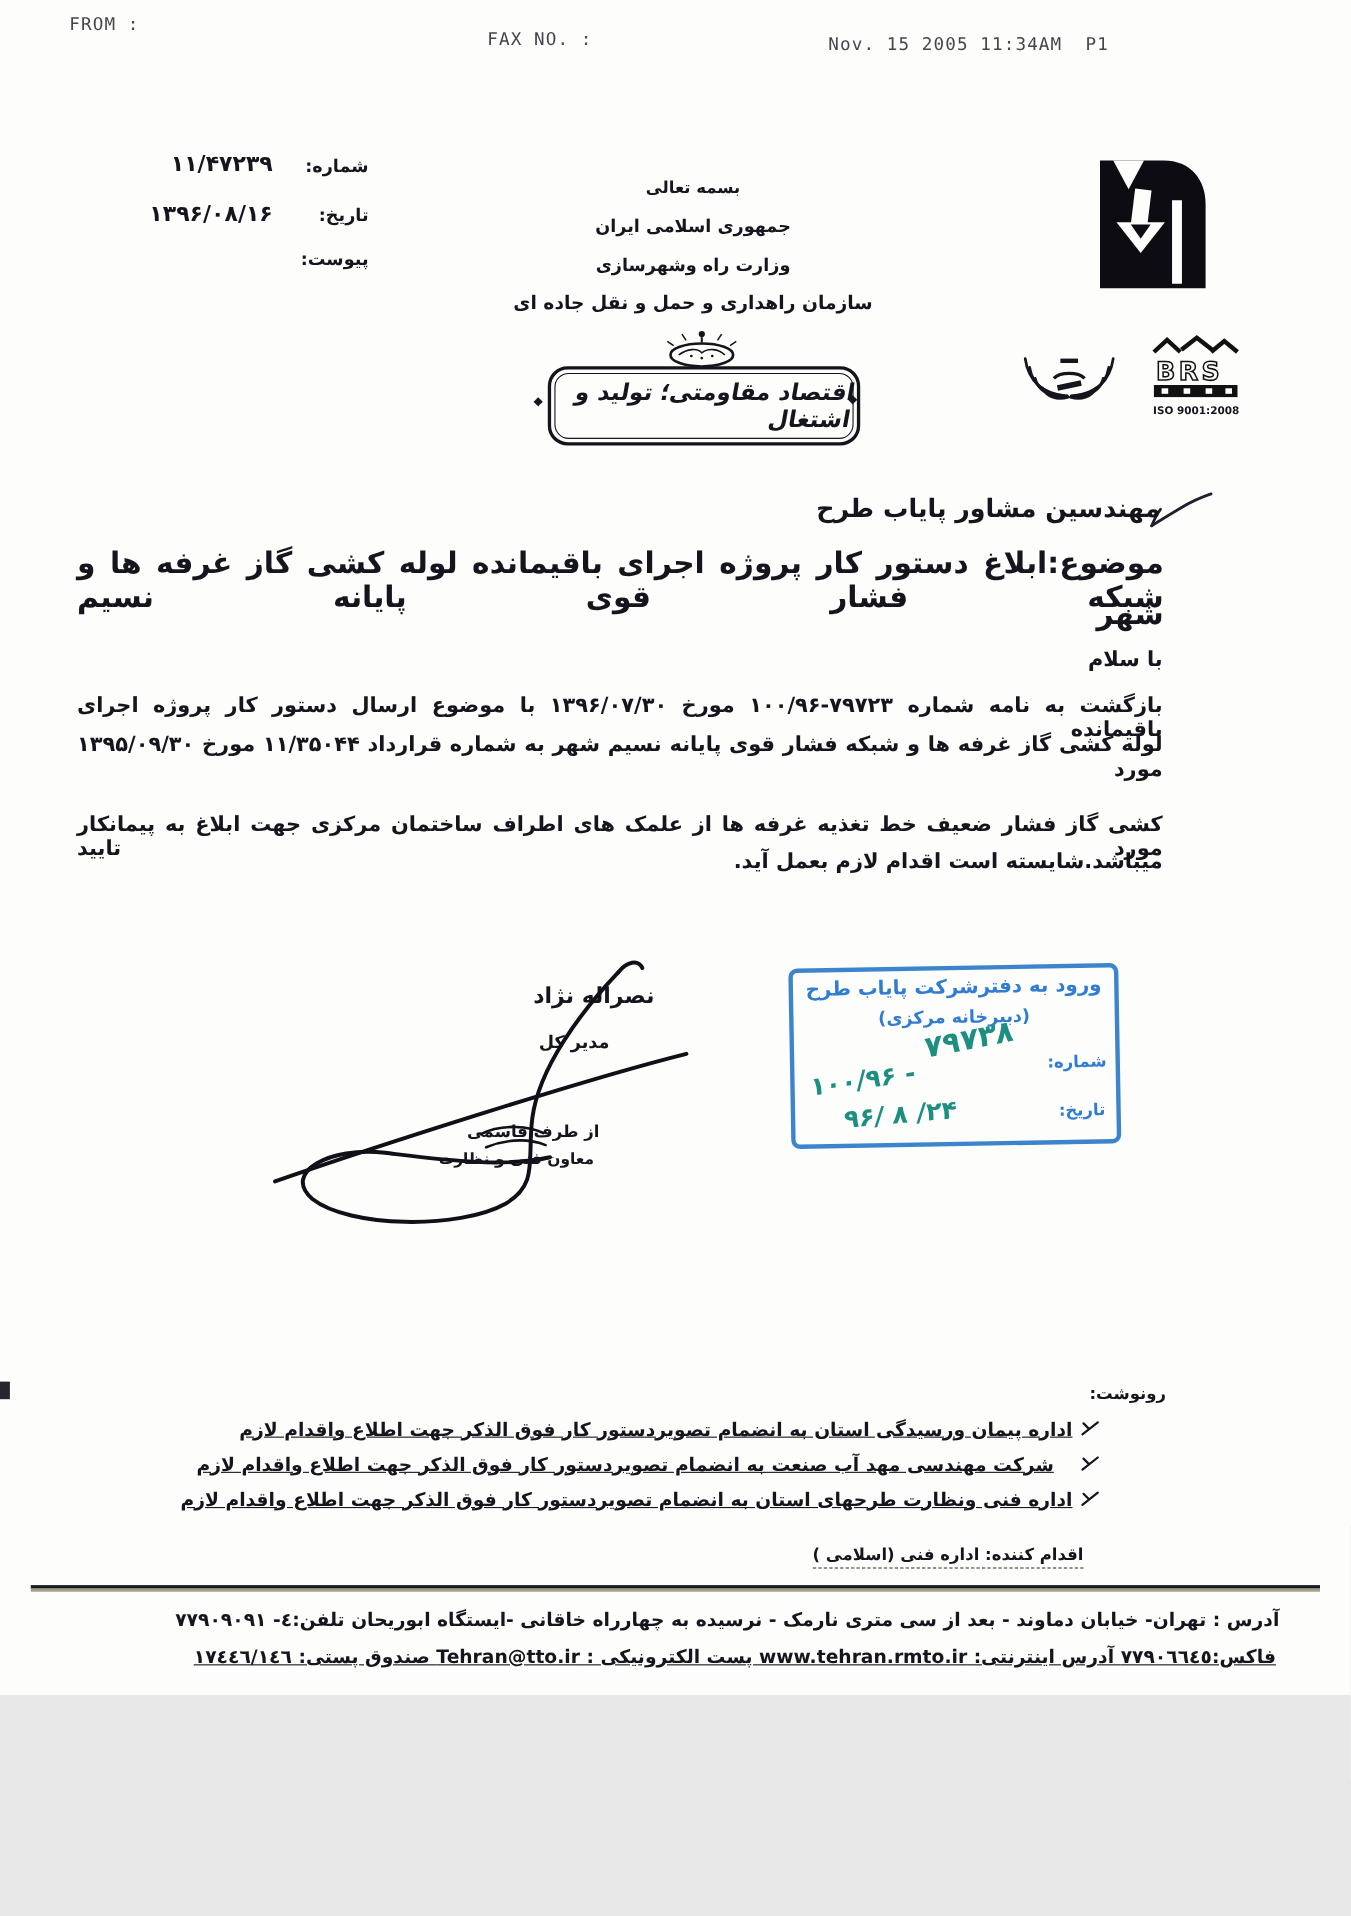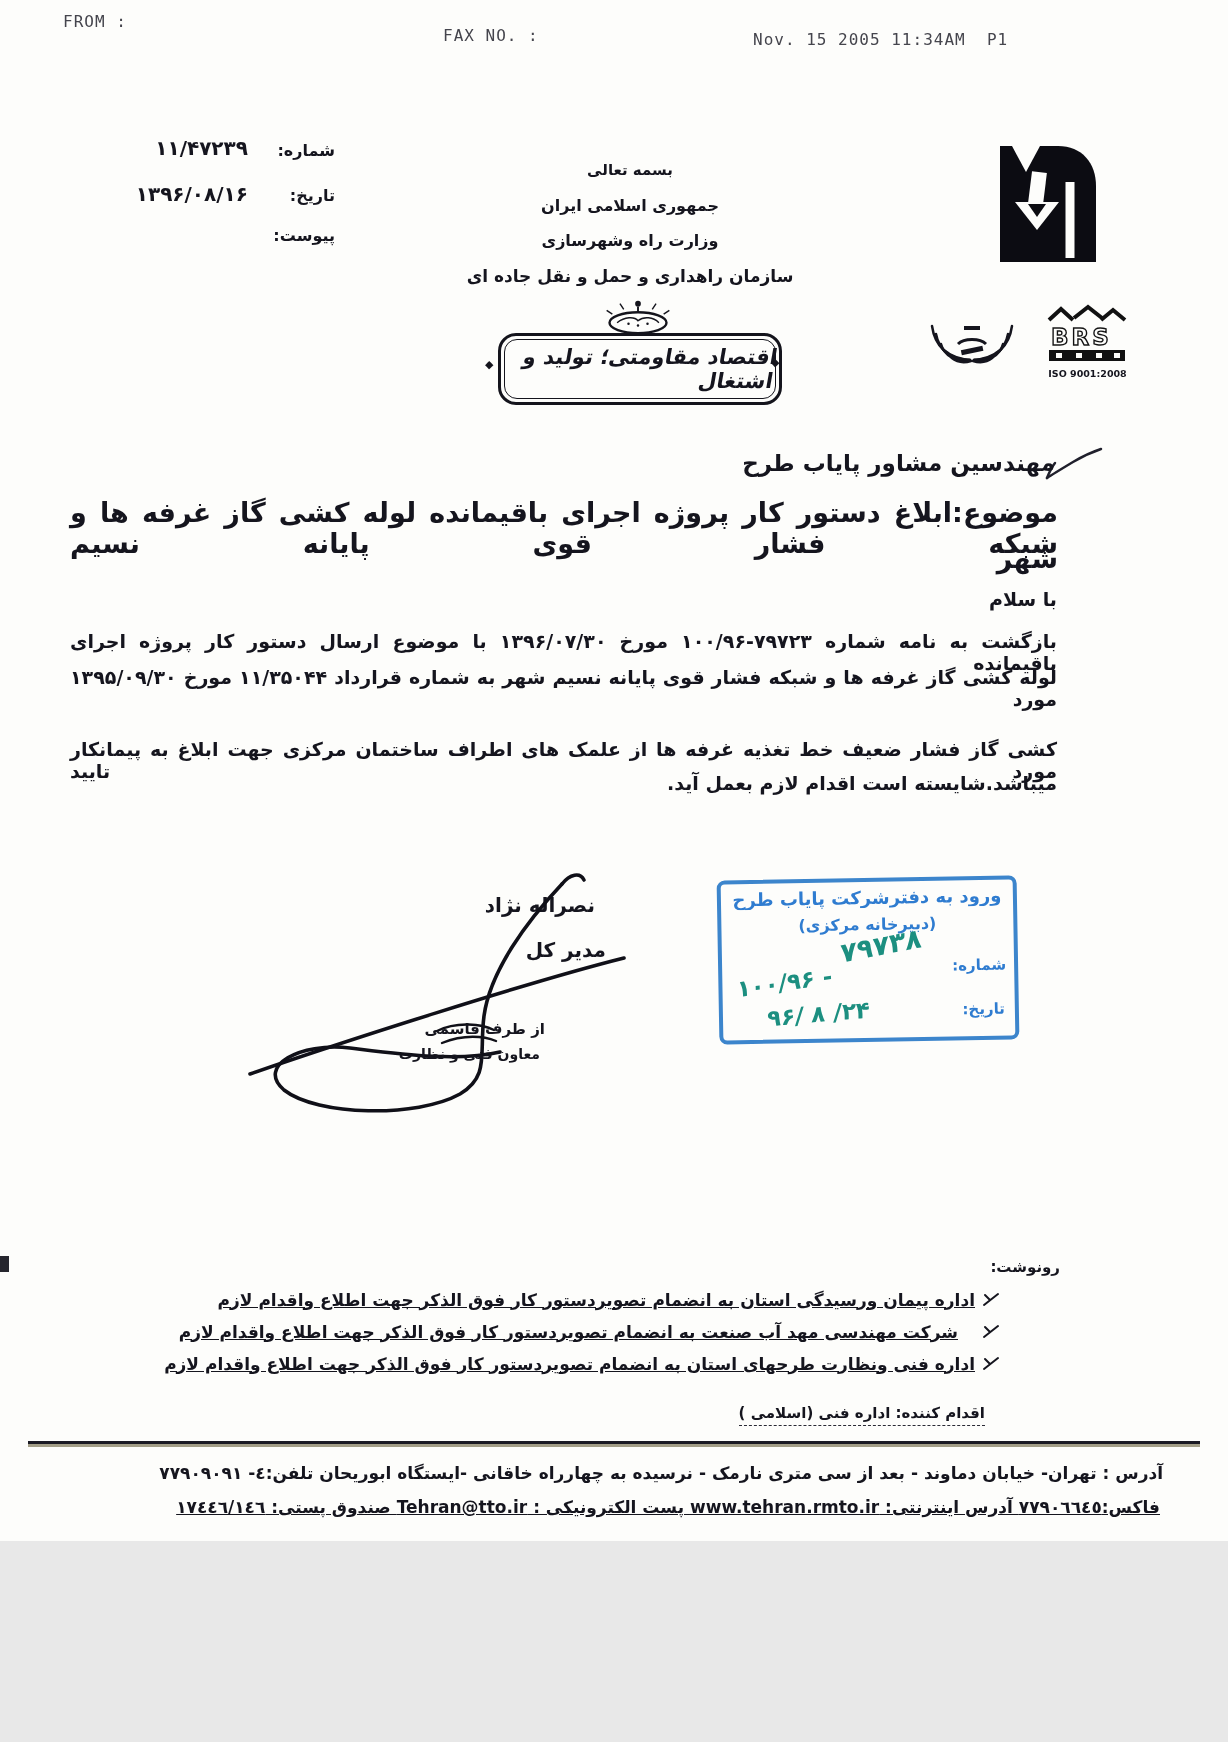--- a/index.html
+++ b/index.html
@@ -129,21 +129,21 @@
   <div class="abs fa subject just" style="left:70px;width:988px;top:497px;">موضوع:ابلاغ دستور کار پروژه اجرای باقیمانده لوله کشی گاز غرفه ها و شبکه فشار قوی پایانه نسیم</div>
   <div class="abs fa subject" style="right:170px;top:543px;">شهر</div>
   <div class="abs fa" style="right:171px;top:588px;font-size:19px;font-weight:600;">با سلام</div>
 
   <div class="abs body-line just" style="top:630px;">بازگشت به نامه شماره ۷۹۷۲۳-۱۰۰/۹۶ مورخ ۱۳۹۶/۰۷/۳۰ با موضوع ارسال دستور کار پروژه اجرای باقیمانده</div>
   <div class="abs body-line just" style="top:666px;">لوله کشی گاز غرفه ها و شبکه فشار قوی پایانه نسیم شهر به شماره قرارداد ۱۱/۳۵۰۴۴ مورخ ۱۳۹۵/۰۹/۳۰ مورد</div>
   <div class="abs body-line just" style="top:738px;">کشی گاز فشار ضعیف خط تغذیه غرفه ها از علمک های اطراف ساختمان مرکزی جهت ابلاغ به پیمانکار مورد تایید</div>
   <div class="abs body-line" style="top:772px;text-align:right;">میباشد.شایسته است اقدام لازم بعمل آید.</div>
 
   <div class="abs fa sig-text" style="right:633px;top:893px;font-size:20px;">نصراله نژاد</div>
-  <div class="abs fa sig-text" style="right:622px;top:938px;font-size:20px;">مدیر کل</div>
+  <div class="abs fa sig-text" style="right:674px;top:938px;font-size:16px;">مدیر کل</div>
   <div class="abs" style="left:232px;top:866px;width:400px;height:255px;">
     <svg width="400" height="255" viewBox="0 0 400 255">
       <g fill="none" stroke="#101018" stroke-width="3.6" stroke-linecap="round">
         <path d="M330,18 C295,55 258,105 252,150 C247,188 258,210 228,228 C185,252 85,250 52,224 C24,200 68,176 118,182 C168,188 225,196 268,186"></path>
         <path d="M18,208 C110,176 300,115 392,92"></path>
         <path d="M205,165 C225,155 250,158 262,164 M210,177 C232,168 252,170 264,175" stroke-width="2.4"></path>
         <path d="M330,18 C338,8 348,6 352,14"></path>
       </g>
     </svg>
   </div>

